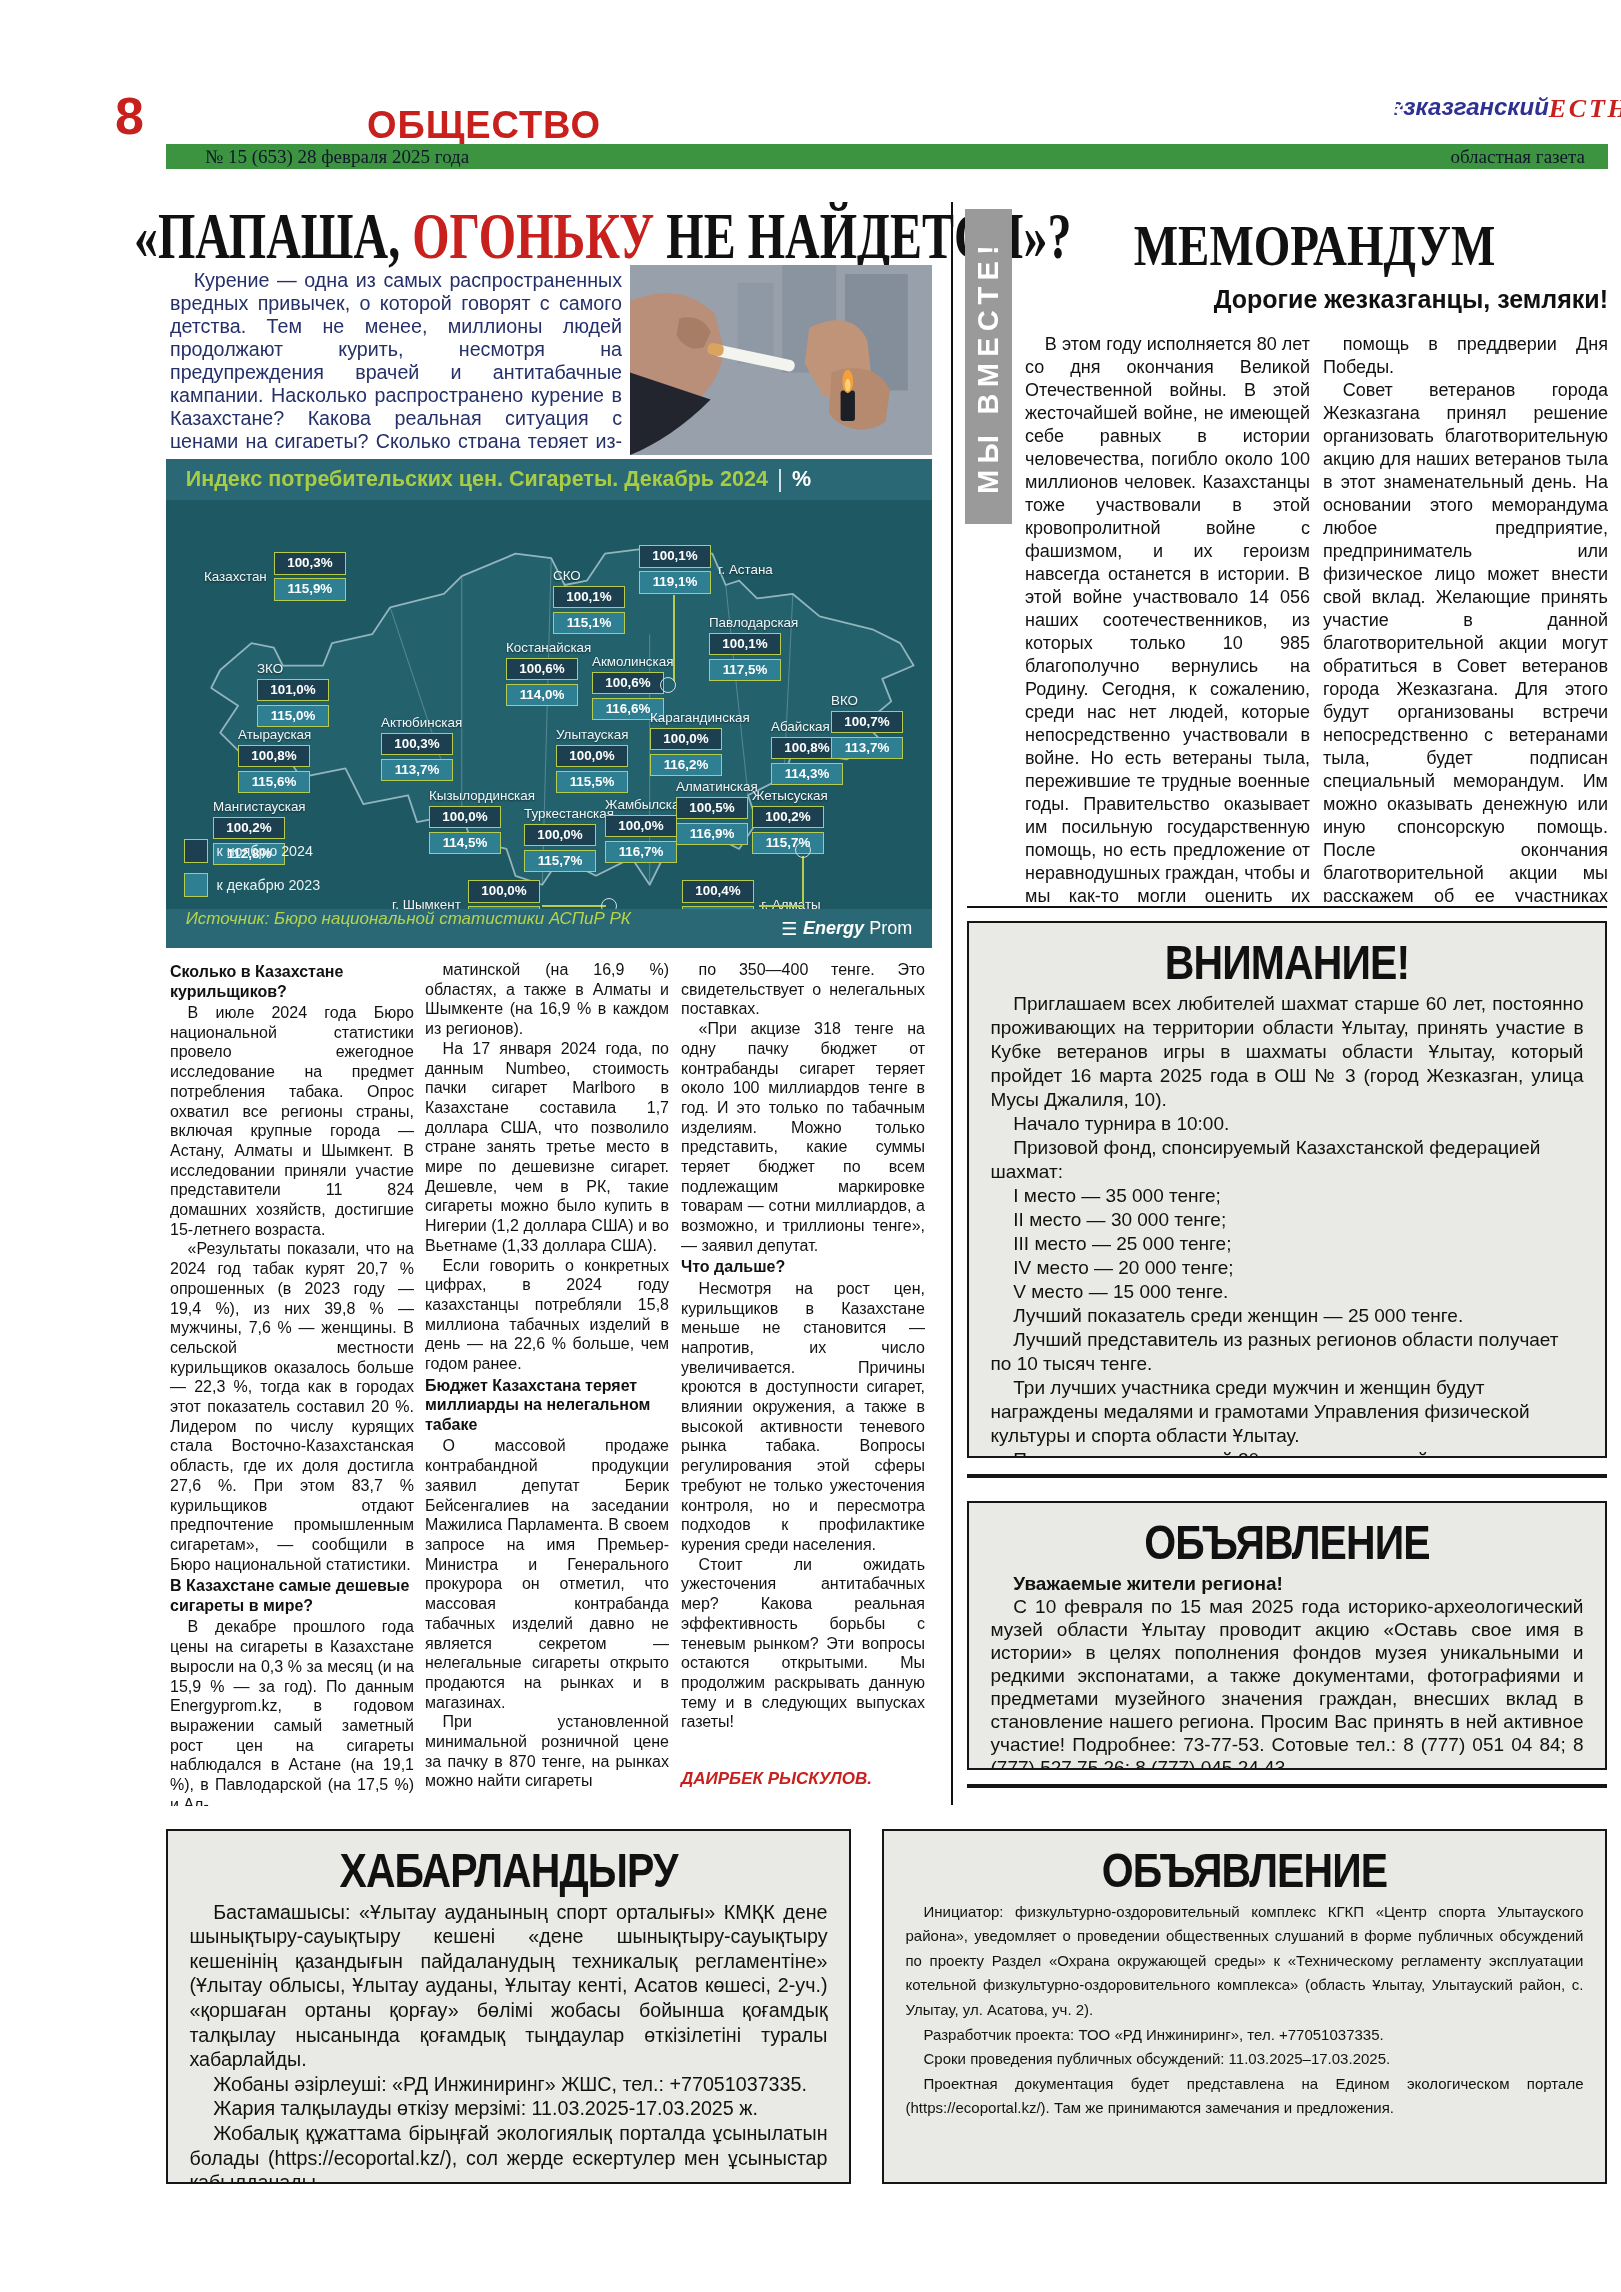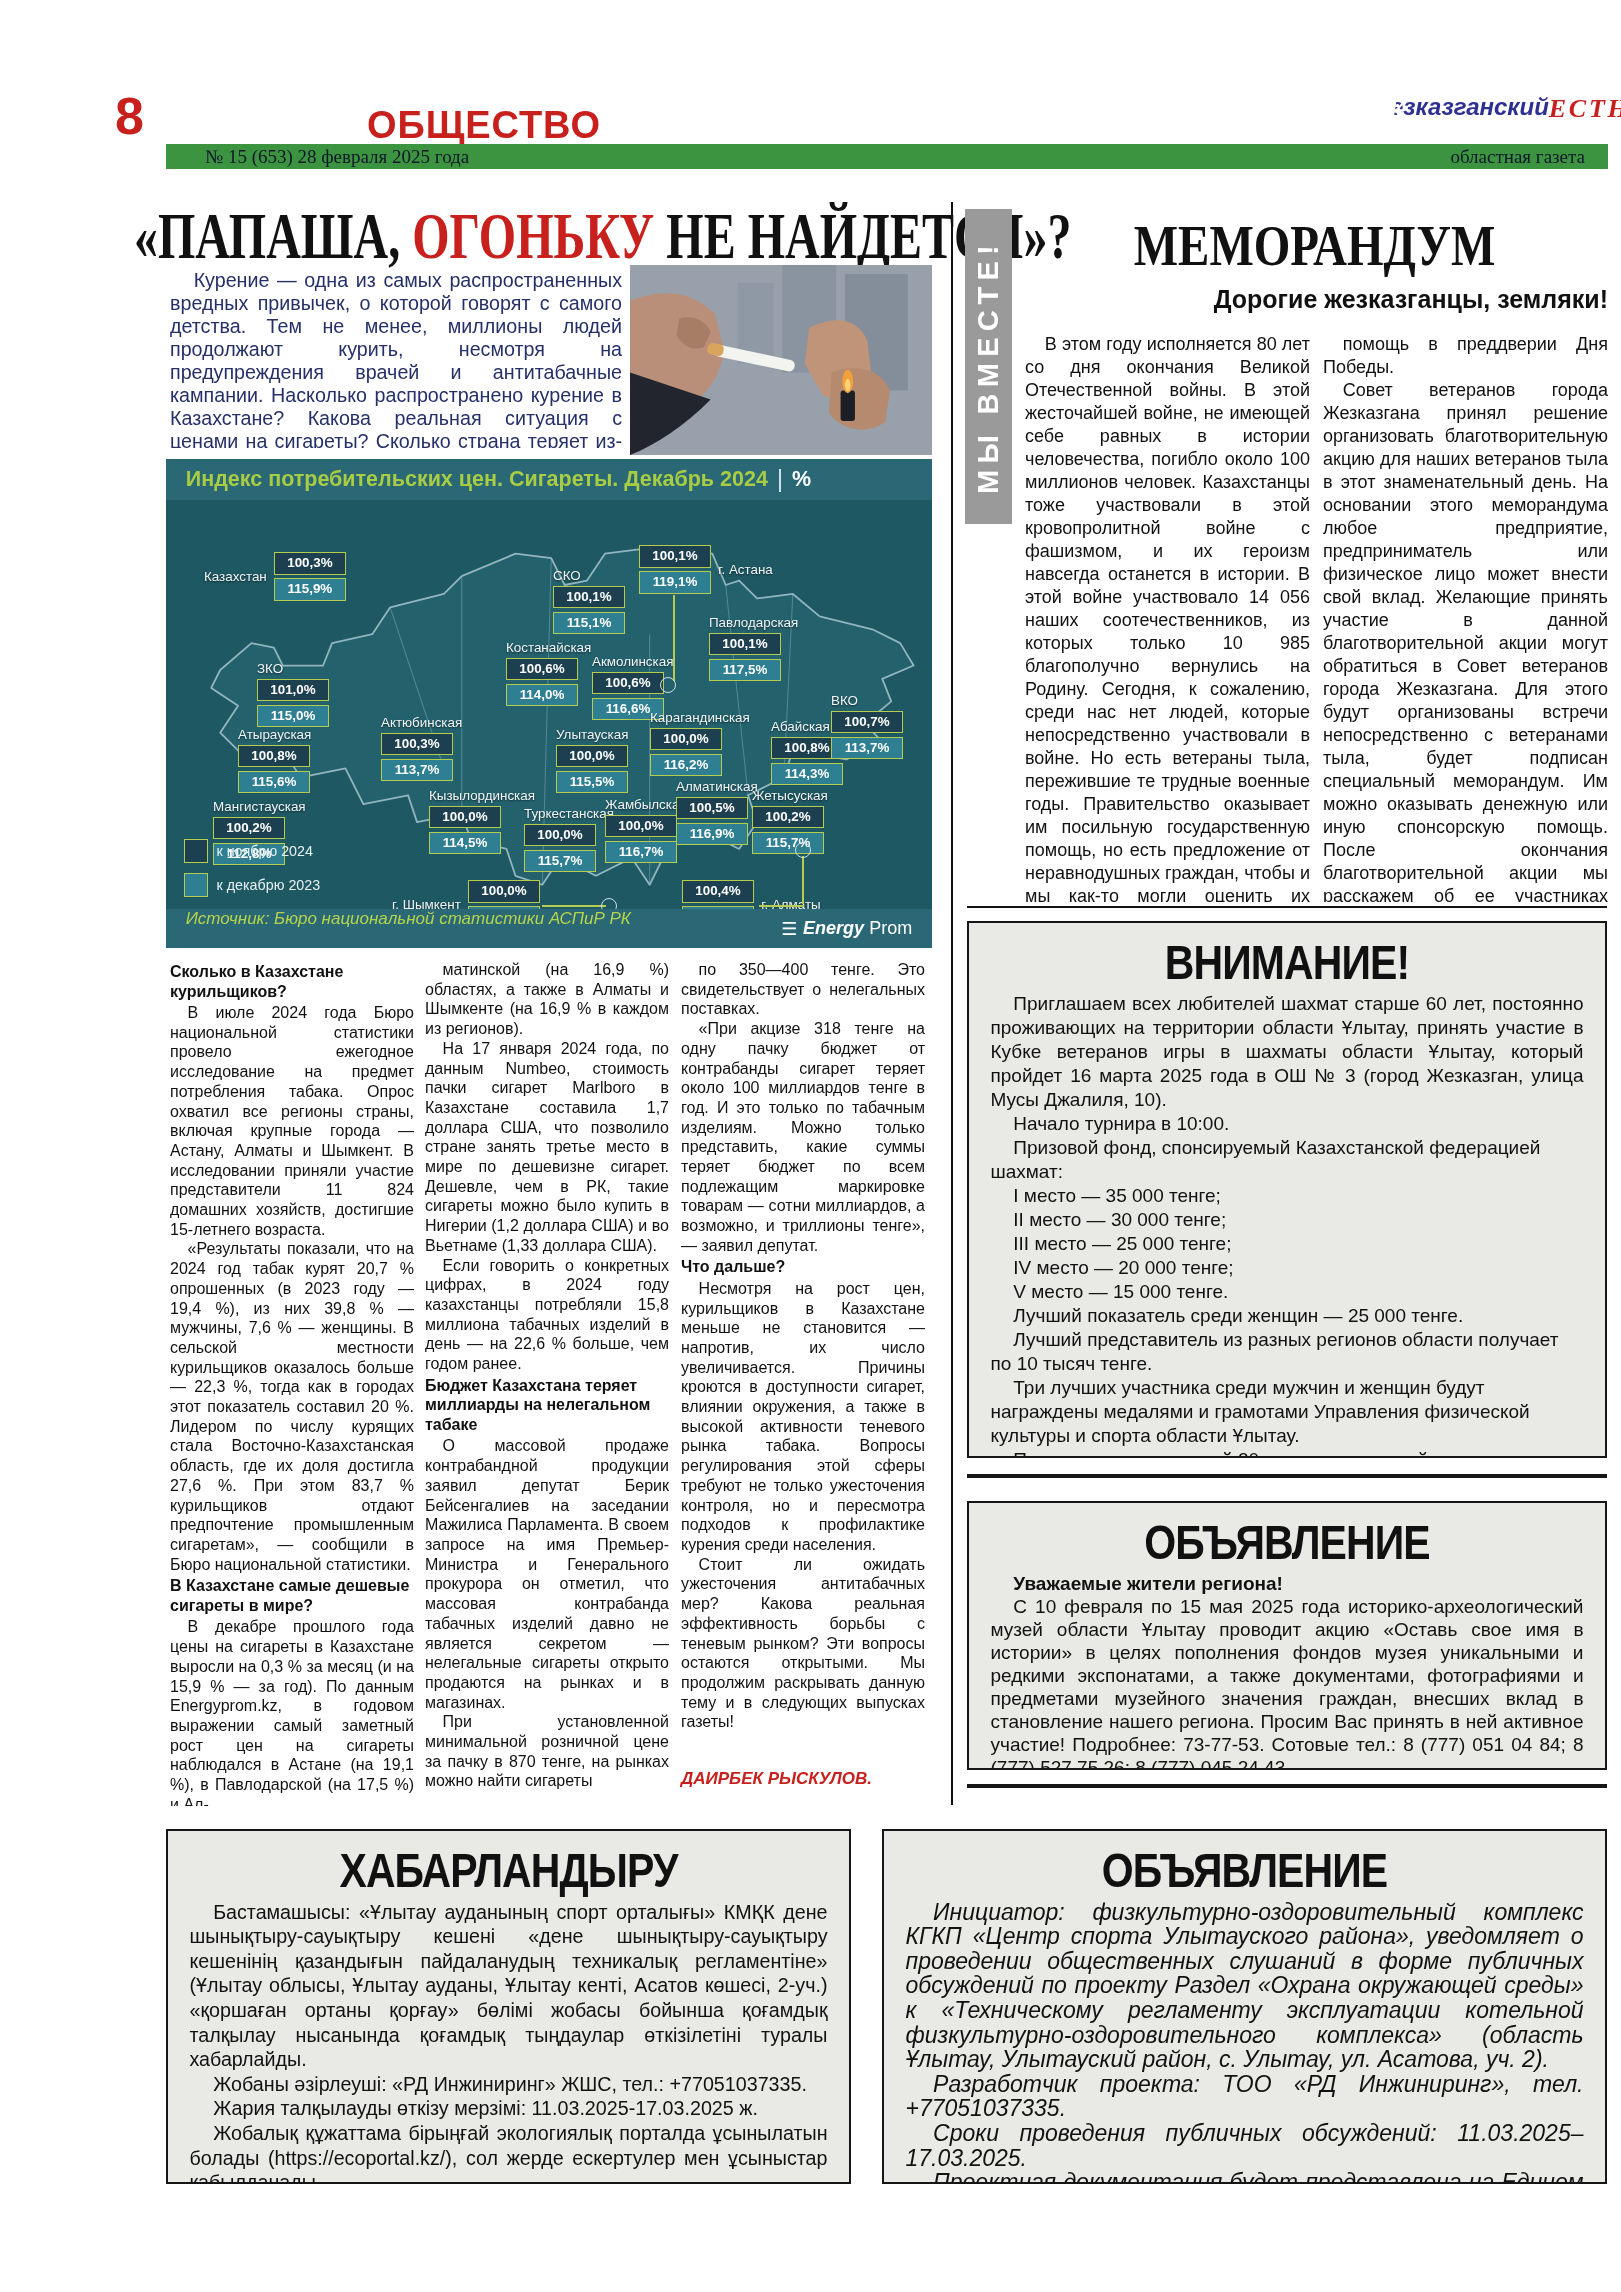--- a/index.html
+++ b/index.html
@@ -81,21 +81,21 @@
   .box-body .blk-li{text-indent:1.2em;text-align:left;}
   .box-body .blk-b{font-weight:bold;text-indent:1.2em;}
   #attention-box{left:967px;top:921px;width:640px;height:537px;}
   #attention-box .box-body{font-size:19px;line-height:24px;}
   #divider1{left:967px;top:1474px;width:640px;height:3.6px;background:#161616;}
   #museum-box{left:967px;top:1501px;width:640px;height:269px;}
   #divider2{left:967px;top:1784px;width:640px;height:3.6px;background:#161616;}
   #habar-box{left:166px;top:1829px;width:685px;height:355px;}
   #habar-box .box-body{font-size:19.7px;line-height:24.6px;font-family:"Liberation Sans",sans-serif;}
   #ad2-box{left:882px;top:1829px;width:725px;height:355px;}
-  #ad2-box .box-body{font-size:23px;line-height:24.6px;font-style:italic;}
+  #ad2-box .box-body{font-size:15px;line-height:24.6px;}
 </style>
 </head>
 <body>
 
 <div id="page">
 
   <div class="abs" id="page-num">8</div>
   <div class="abs" id="section-title">ОБЩЕСТВО</div>
   <div class="abs" id="masthead">
     <div id="masthead-box">

